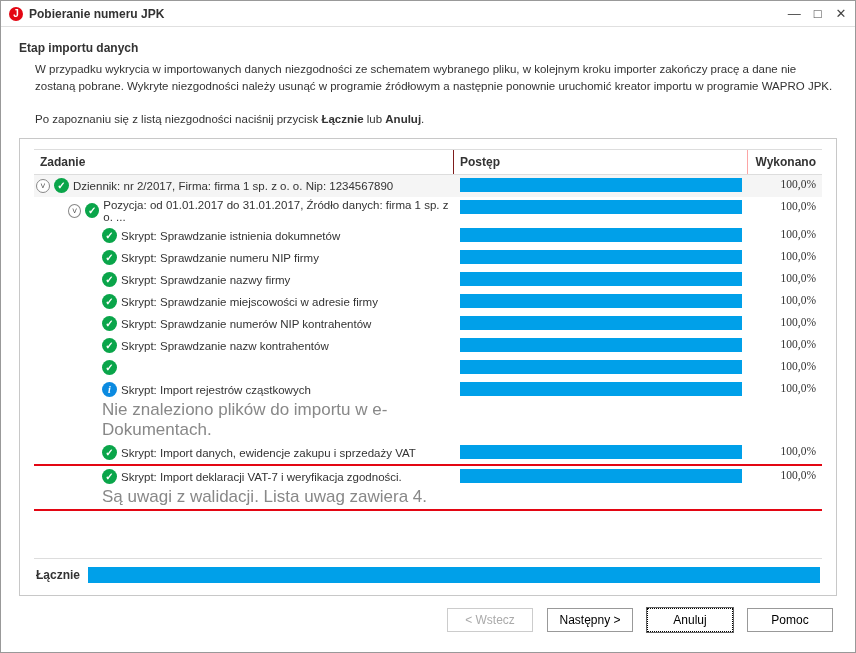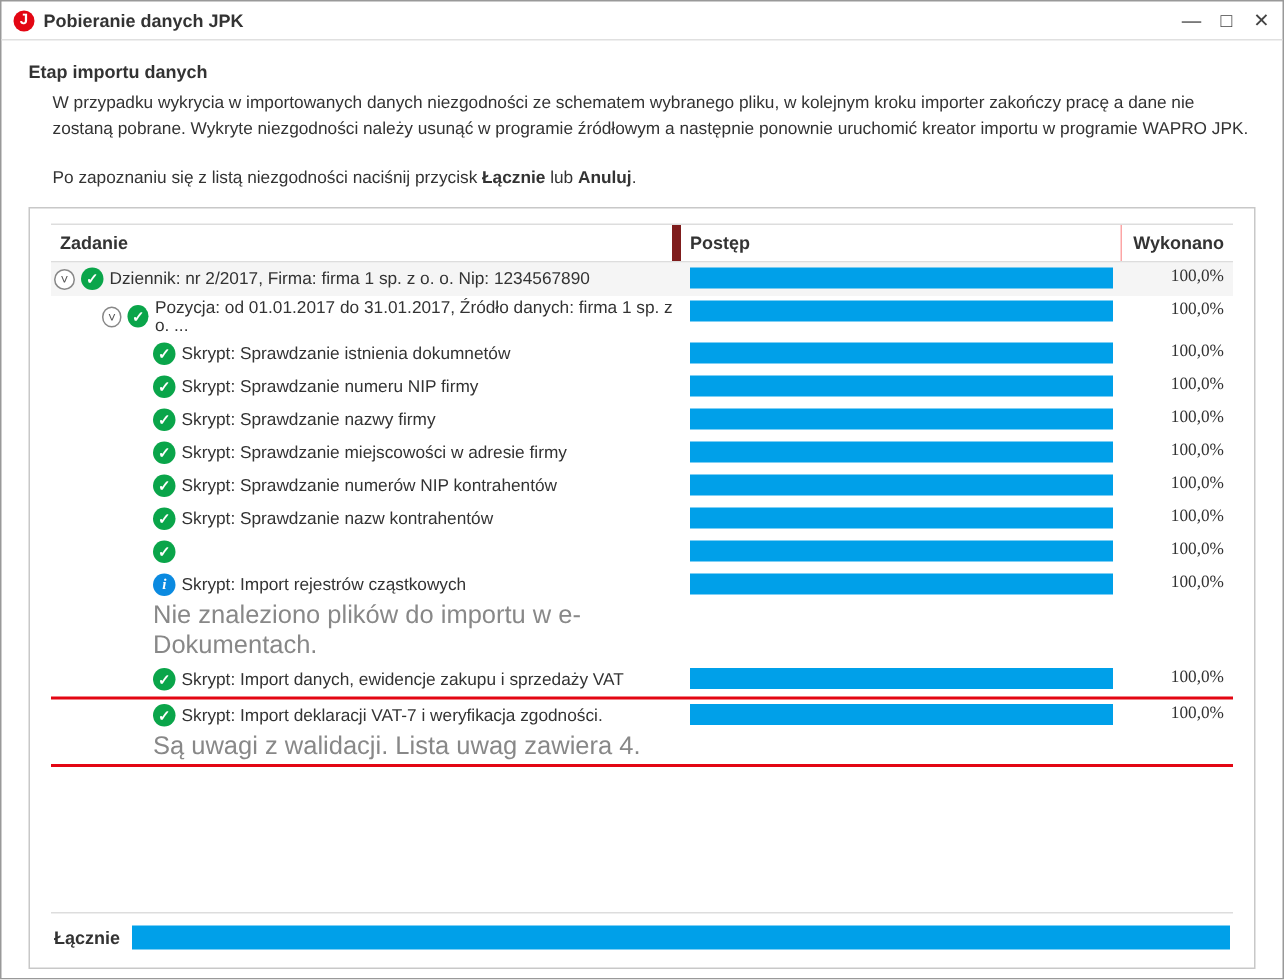--- a/index.html
+++ b/index.html
@@ -10,21 +10,21 @@
 .titlebar-title { flex: 1; font-weight: 600; font-size: 12px; }
 .titlebar-controls span { display: inline-block; width: 20px; text-align: center; cursor: pointer; font-size: 13px; color: #444; }
 .content { flex: 1; padding: 14px 18px 6px 18px; display: flex; flex-direction: column; overflow: hidden; }
 .inner-frame { border: 1px solid #c8c8c8; flex: 1; display: flex; flex-direction: column; padding: 10px 14px; }
 .stage-title { font-weight: 700; margin-bottom: 6px; font-size: 12px; }
 .stage-desc { margin: 0 0 10px 16px; line-height: 1.45; font-size: 11.5px; }
 .stage-desc .em { font-weight: 700; }
 .table-wrap { flex: 1; border: 1px solid #ddd; border-left: none; border-right: none; display: flex; flex-direction: column; min-height: 0; }
 .thead { display: flex; border-bottom: 1px solid #ddd; background: #fff; font-weight: 700; font-size: 12px; }
 .thead div { padding: 5px 6px; }
-.col-task { flex: 0 0 420px; border-right: 6px solid #7f1d1d; }
+.col-task { flex: 0 0 420px; border-right: 1px solid #7f1d1d; }
 .col-prog { flex: 1; border-right: 1px solid #fca5a5; }
 .col-done { flex: 0 0 74px; text-align: right; }
 .tbody { flex: 1; overflow: auto; }
 .row { display: flex; align-items: flex-start; font-size: 11.5px; }
 .row.highlight { border: 2px solid #e30613; margin: 0 -2px; }
 .row > .c1 { flex: 0 0 420px; padding: 2px 4px 2px 0; display: flex; flex-direction: column; }
 .row > .c2 { flex: 1; padding: 3px 6px; }
 .row > .c3 { flex: 0 0 74px; text-align: right; padding: 3px 6px 3px 2px; font-family: Liberation Serif, serif; }
 .task-line { display: flex; align-items: center; gap: 4px; min-height: 18px; }
 .subtext { color: #888; font-size: 17px; padding-left: 0; margin-top: 1px; }
@@ -45,21 +45,21 @@
 .btn:disabled { color: #aaa; border-color: #ccc; cursor: default; }
 .btn.focus { border: 1px dotted #000; outline: 1px solid #666; }
 </style>
 </head>
 <body>
 
 <div class="window">
 
   <div class="titlebar">
     <span class="titlebar-icon">J</span>
-    <span class="titlebar-title">Pobieranie danych JPK</span>
+    <span class="titlebar-title">Pobieranie numeru JPK</span>
     <span class="titlebar-controls">
       <span>—</span>
       <span>□</span>
       <span>✕</span>
     </span>
   </div>
 
   <div class="content">
     <div class="stage-title">Etap importu danych</div>
     <div class="stage-desc">
@@ -224,15 +224,21 @@
             </div>
           </div>
       </div>
 
       <div class="footer-row">
         <span class="footer-label">Łącznie</span>
         <div class="footer-bar"></div>
       </div>
     </div>
 
+    <div class="button-row">
+      <button class="btn" disabled="">&lt; Wstecz</button>
+      <button class="btn">Następny &gt;</button>
+      <button class="btn focus">Anuluj</button>
+      <button class="btn">Pomoc</button>
+    </div>
   </div>
 
 </div>
 
 </body></html>

